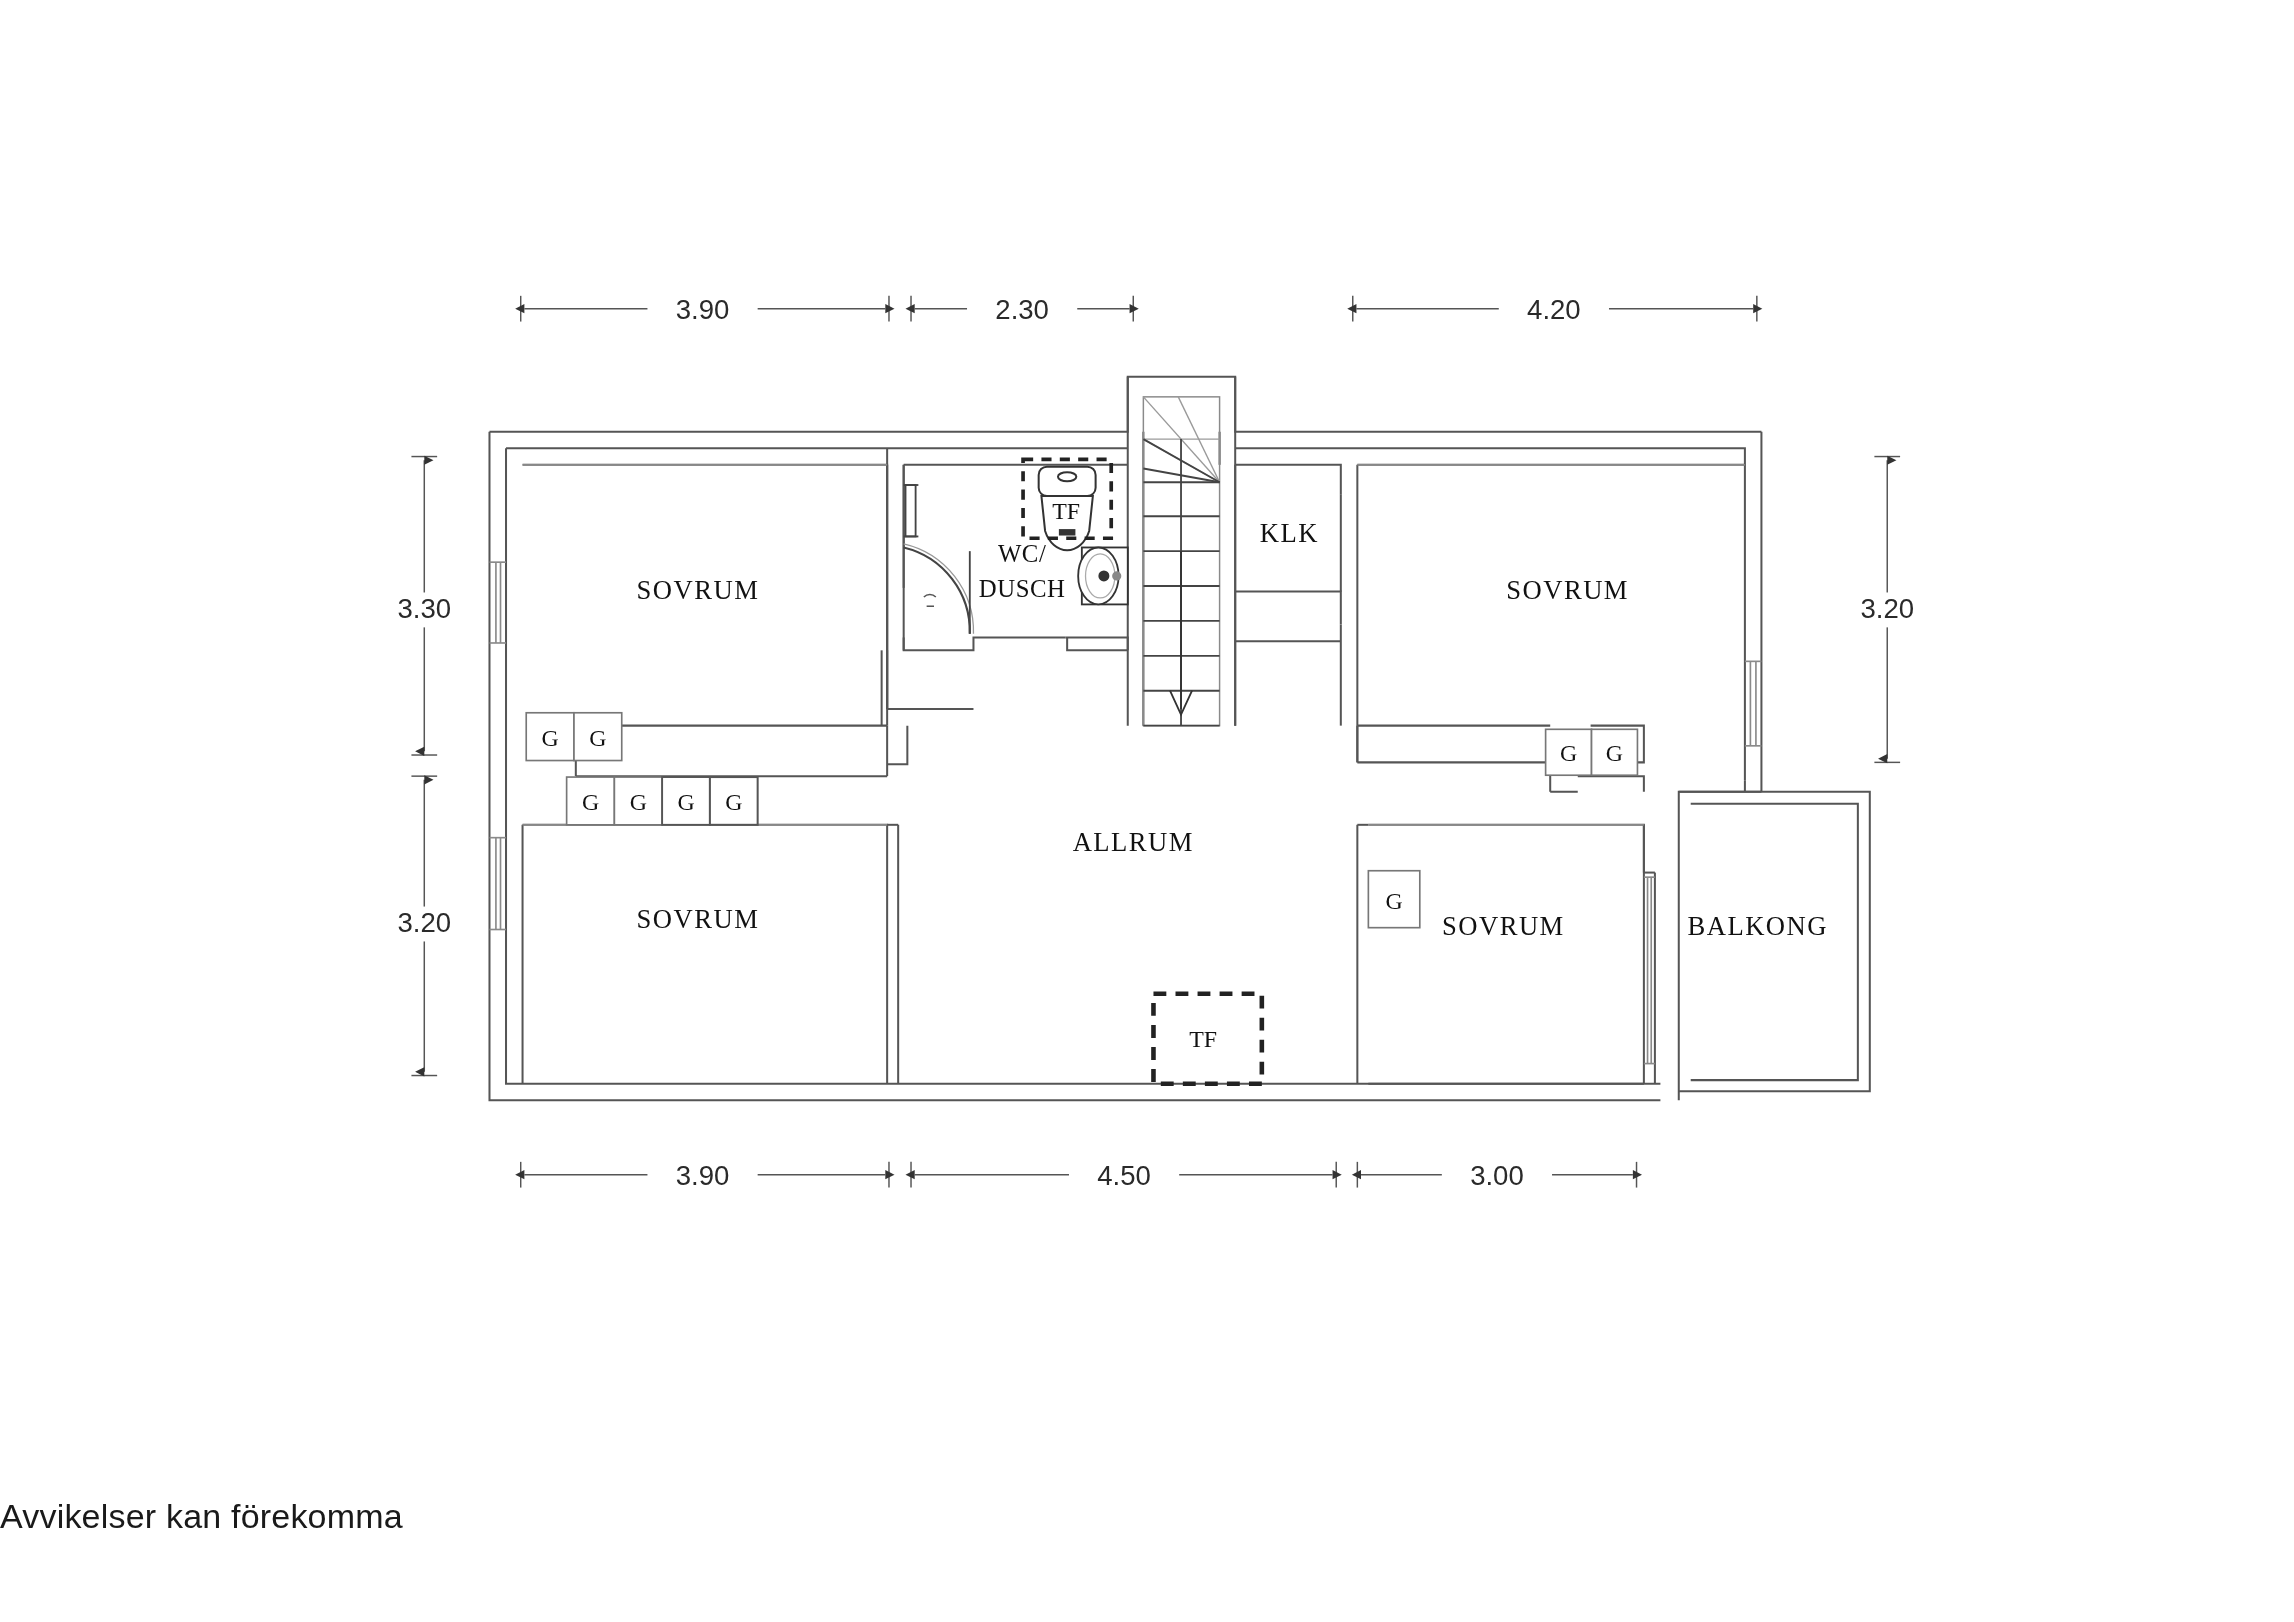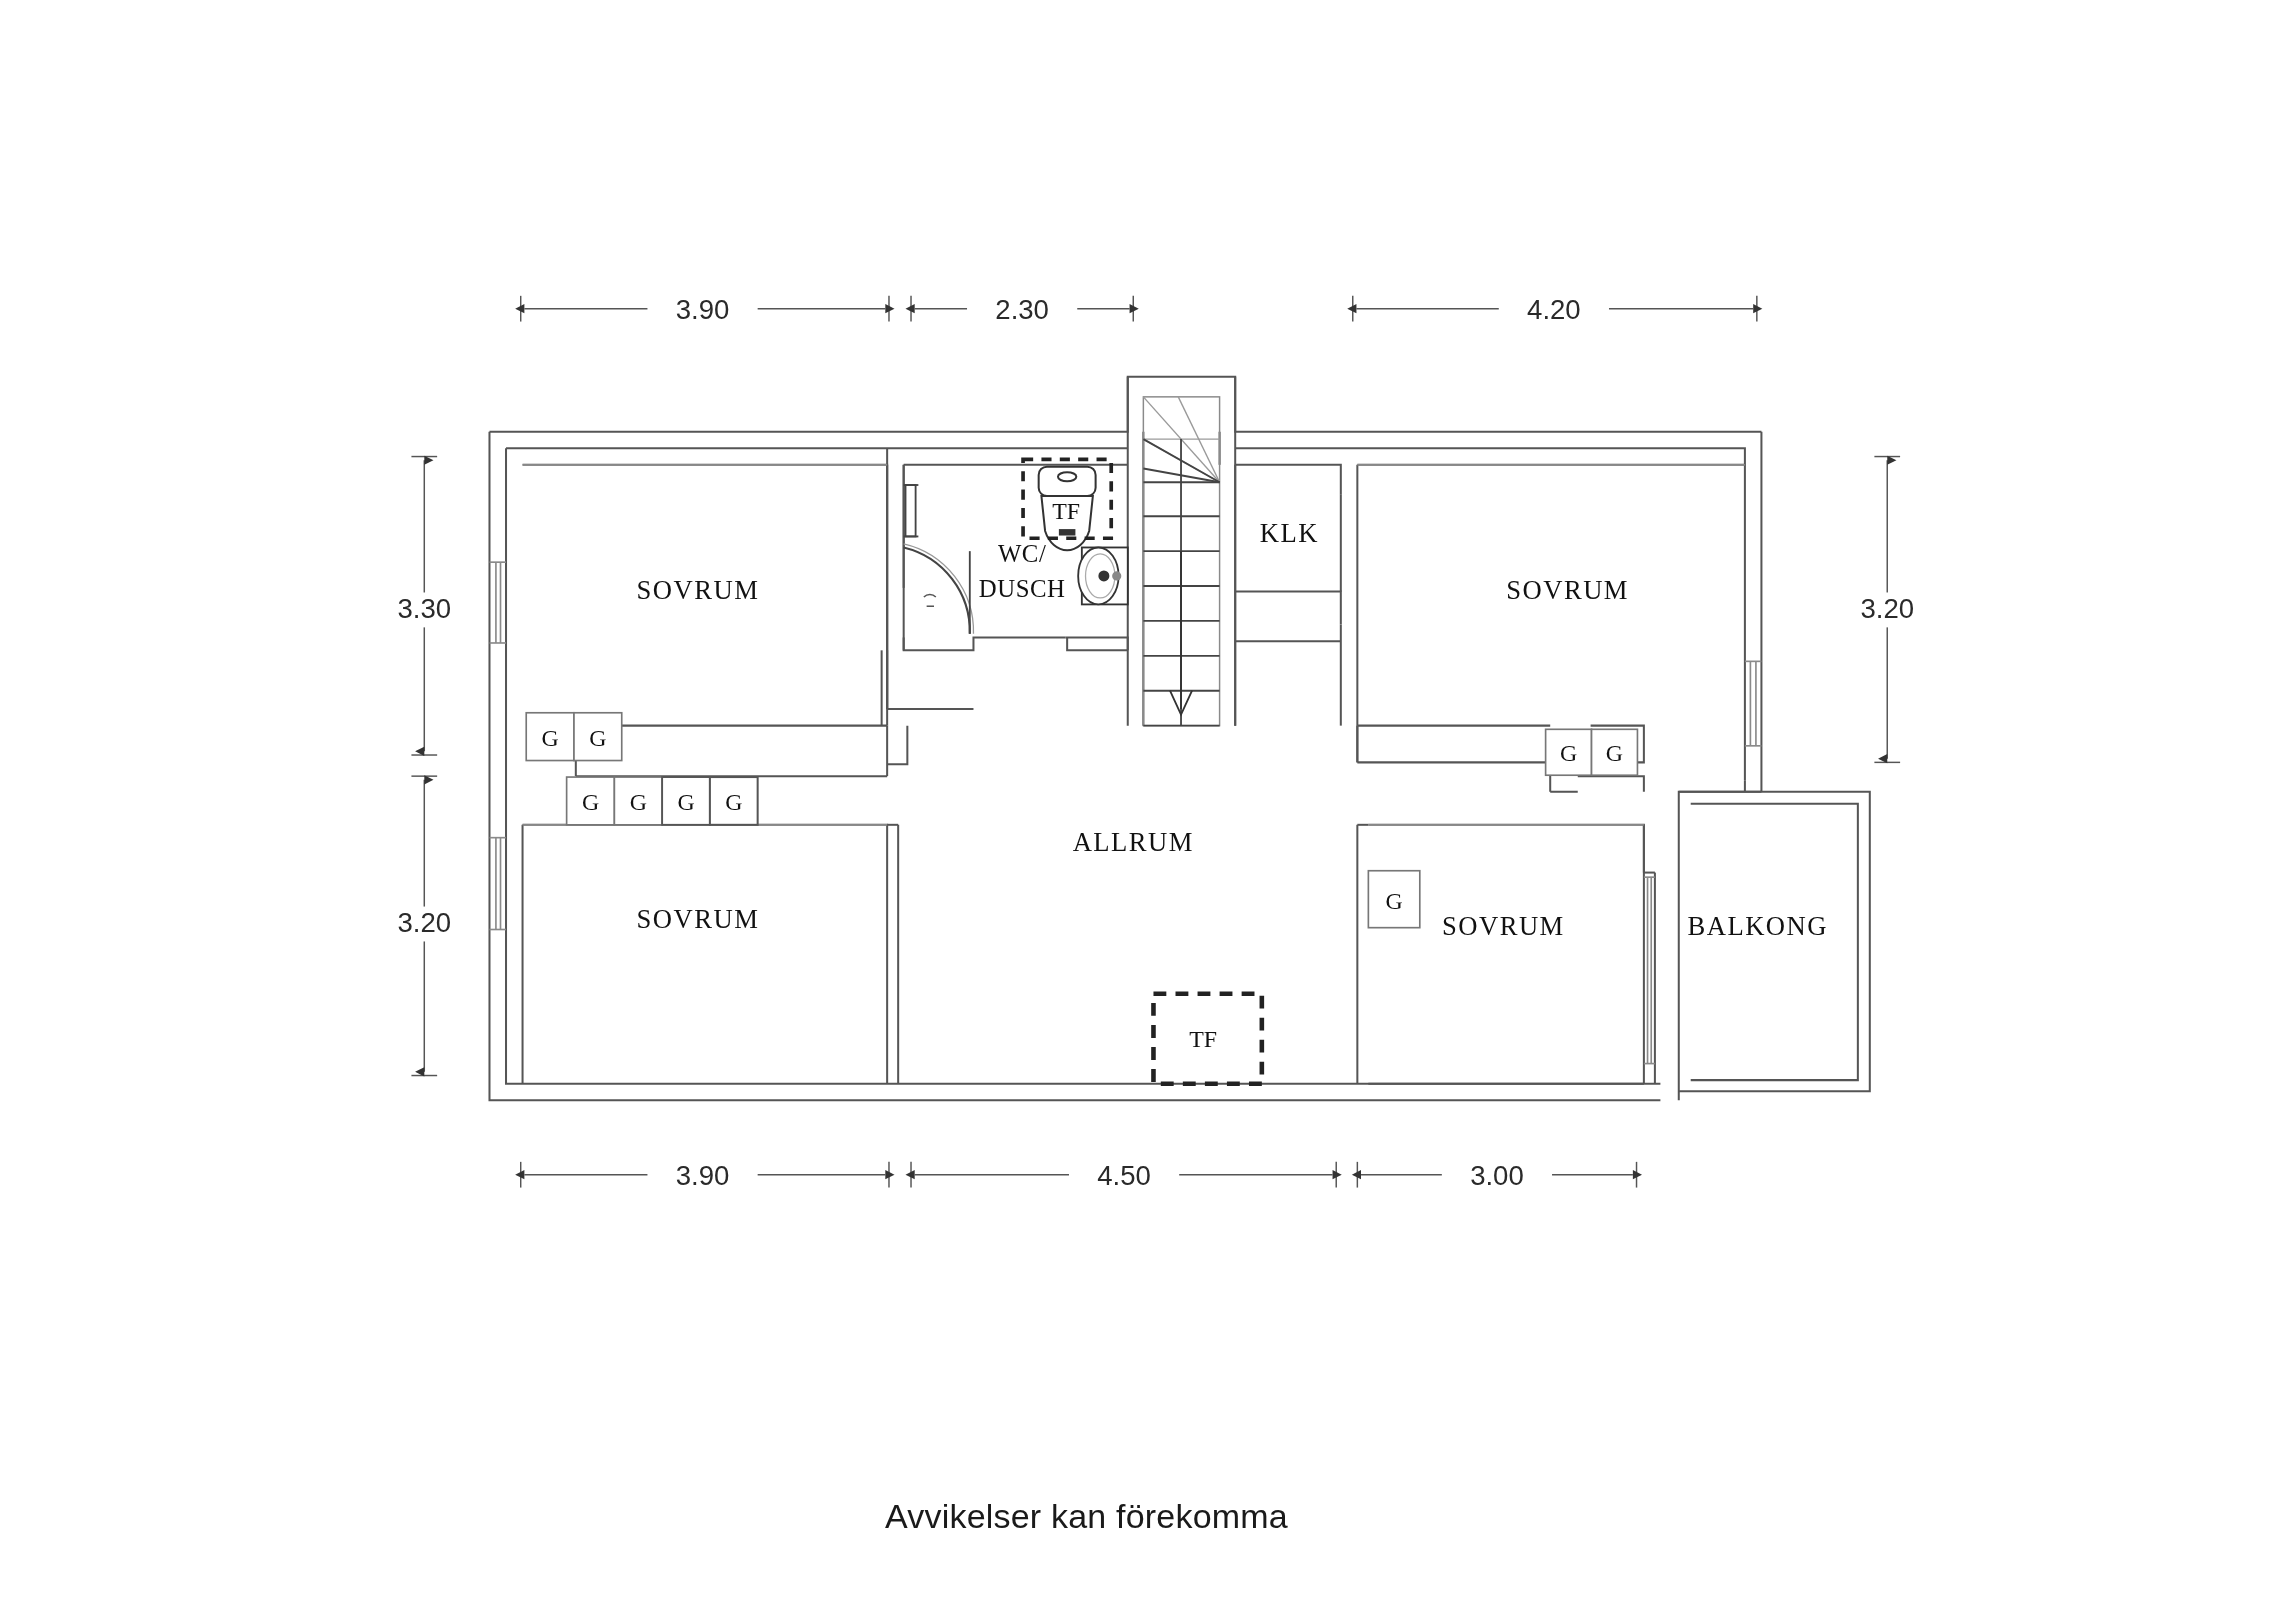--- a/index.html
+++ b/index.html
@@ -1,19 +1,19 @@
 <!DOCTYPE html>
 <html style="font-size:14.7px"><head>
 <meta charset="utf-8">
 <style>
   html,body{margin:0;padding:0;background:#ffffff;}
   body{width:2295px;height:1623px;position:relative;
        font-family:"Liberation Serif",serif;overflow:hidden;}
   #plan{position:absolute;left:0;top:0;width:2295px;height:1623px;}
-  #caption{position:absolute;left:0;top:1497px;width:2173px;text-align:center;
+  #caption{position:absolute;left:0;top:1497px;width:2173px;text-align:left;
            font-family:"Liberation Sans",sans-serif;font-size:34px;color:#1a1a1a;
            letter-spacing:0.2px;}
   svg text{fill:#111111;}
   .room-label{font-family:"Liberation Serif",serif;font-size:29px;
               text-anchor:middle;letter-spacing:1.6px;}
   .small-label{font-family:"Liberation Serif",serif;font-size:26px;
                text-anchor:middle;}
   .dim-text{font-family:"Liberation Sans",sans-serif;font-size:30px;
             text-anchor:middle;fill:#2a2a2a;}
 </style>

